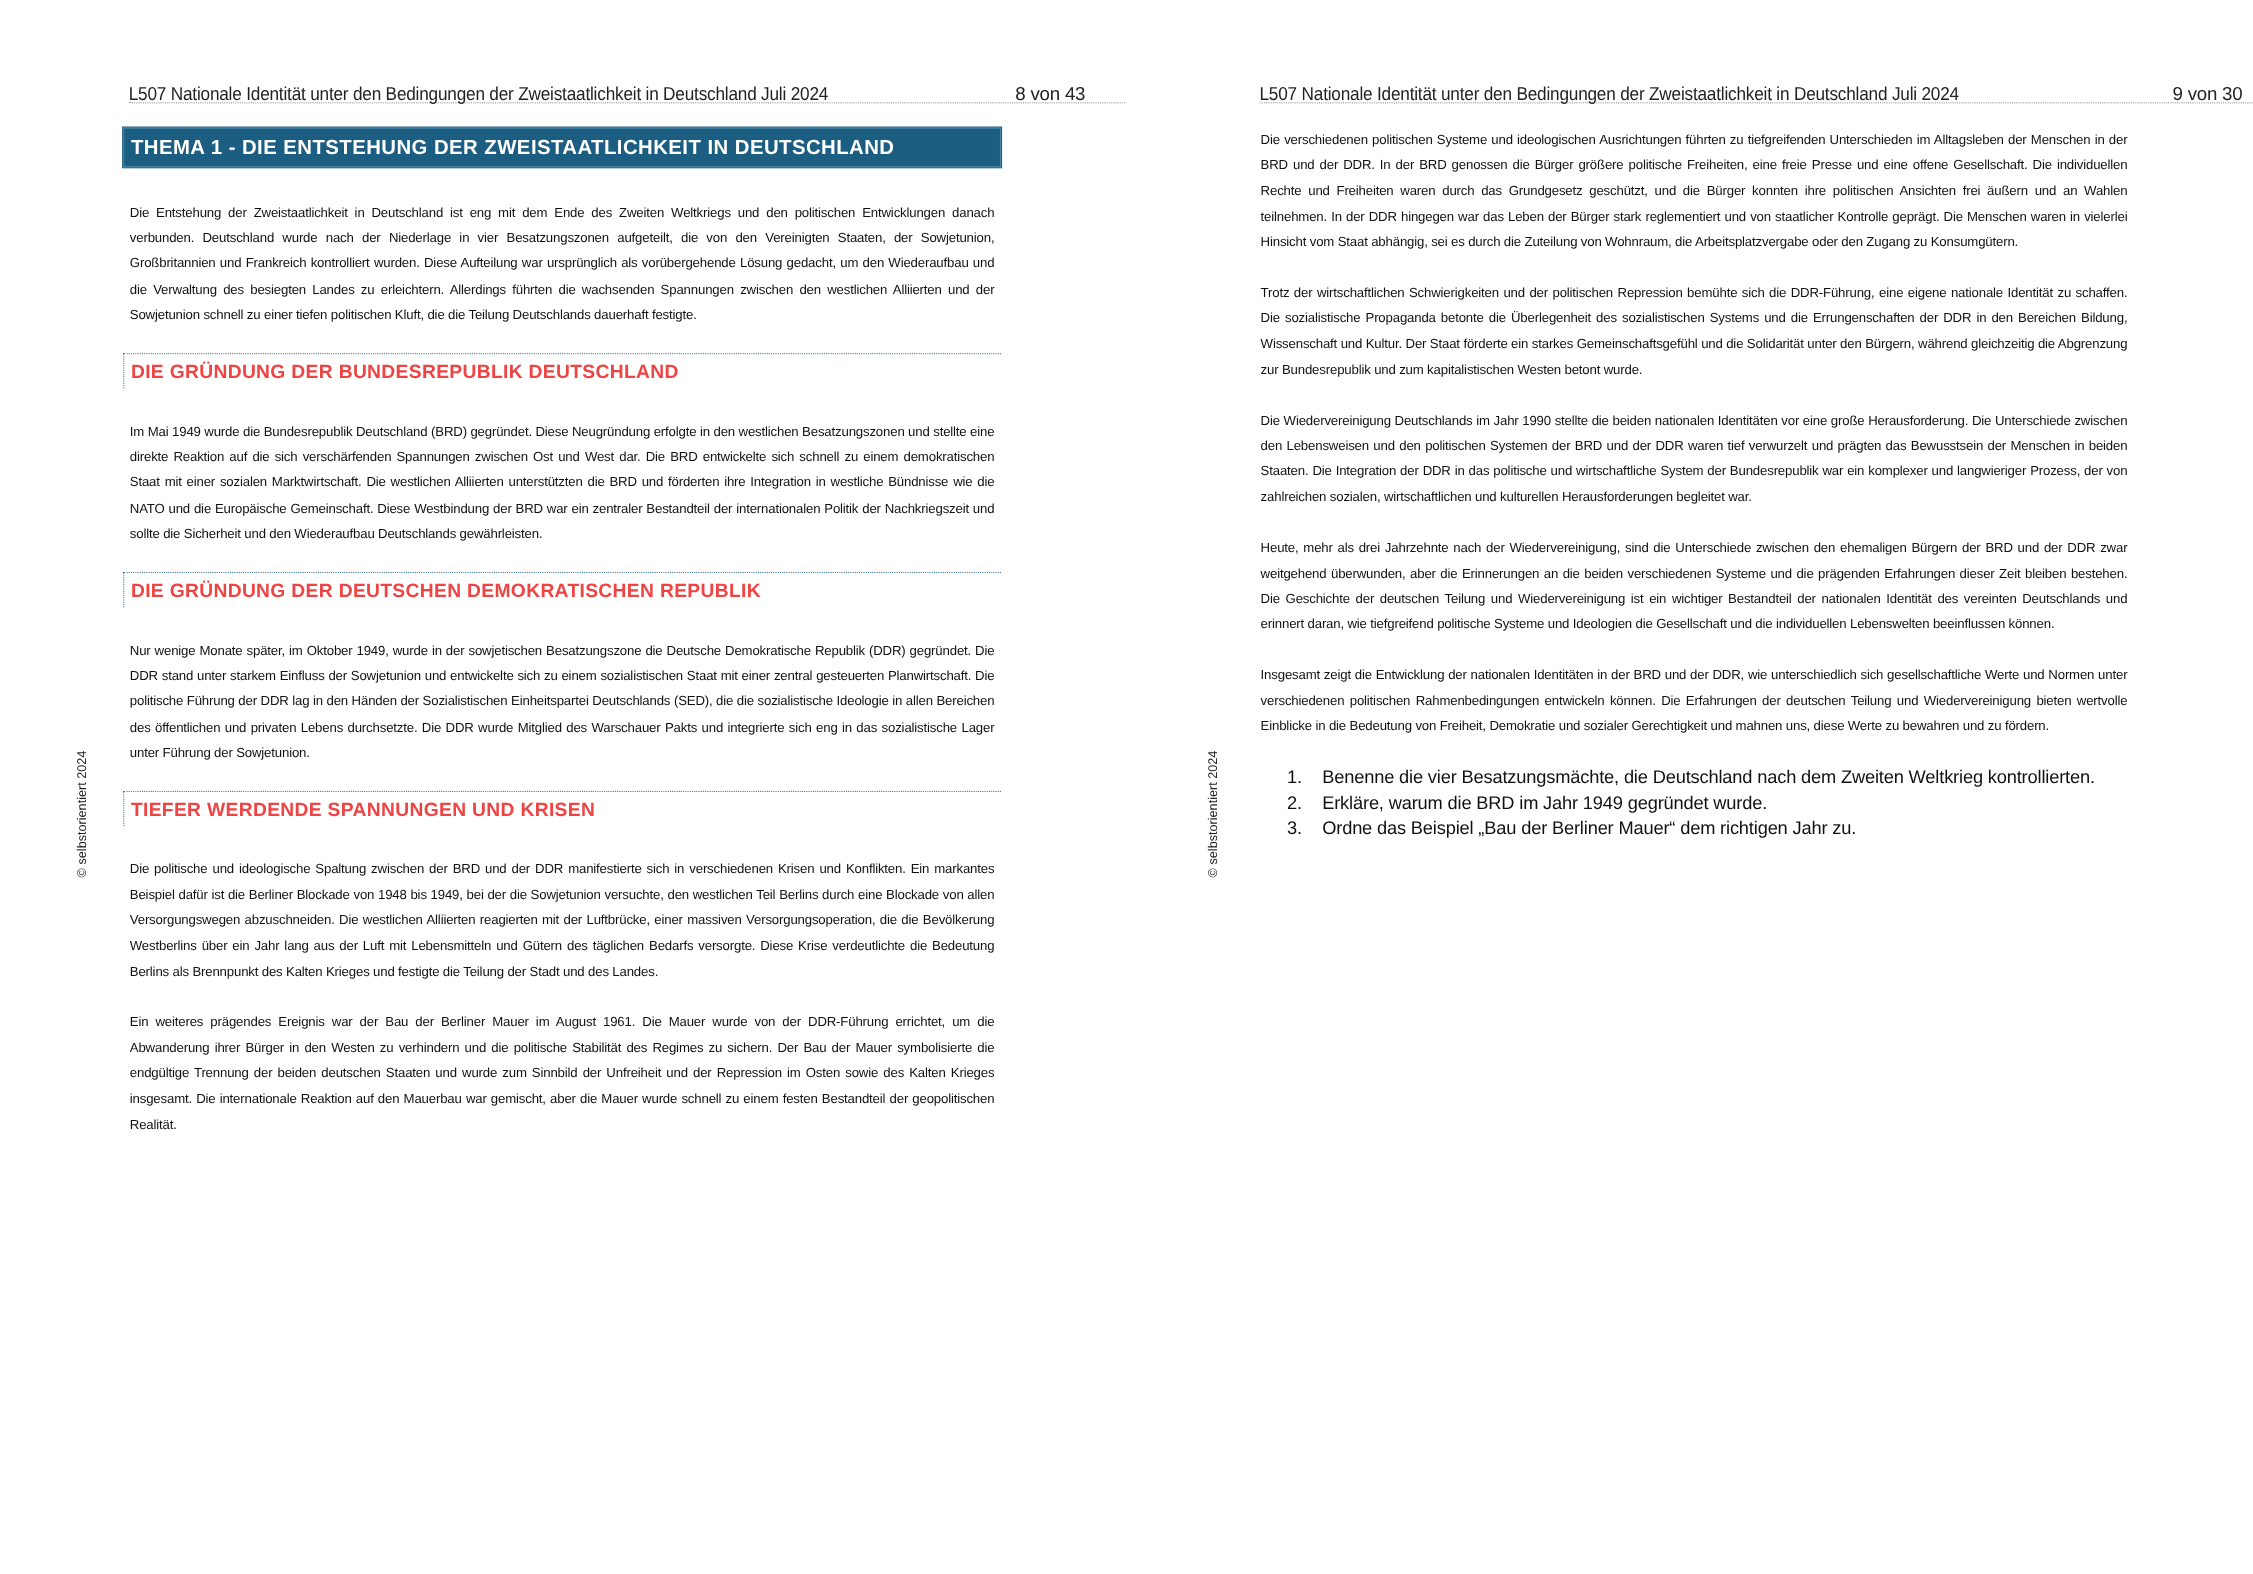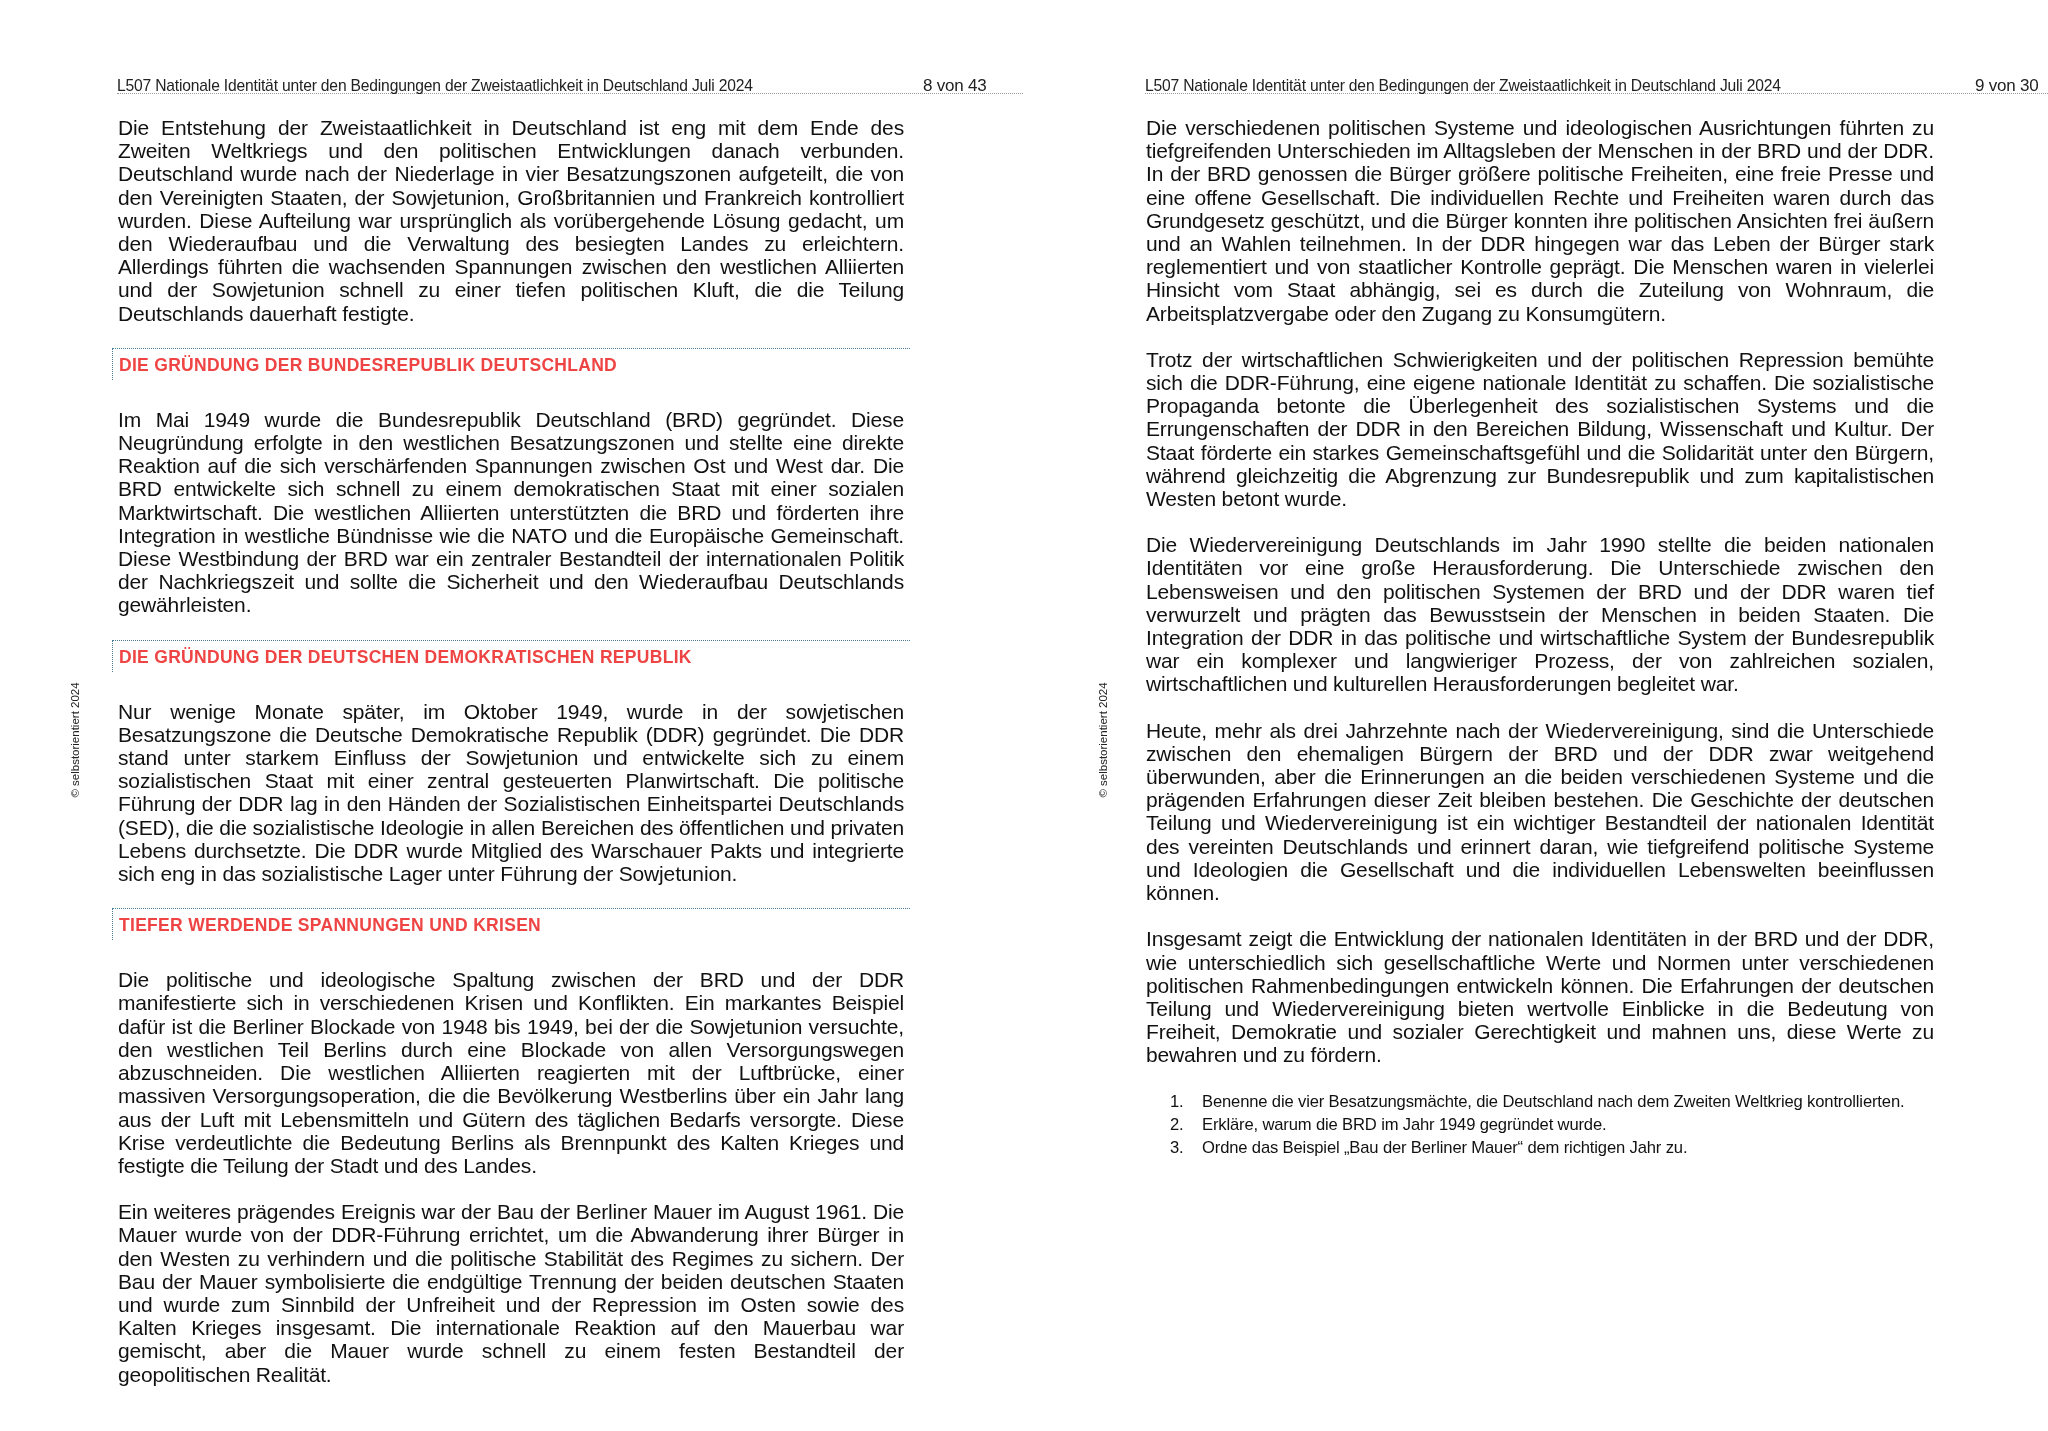--- a/index.html
+++ b/index.html
@@ -79,21 +79,21 @@
       outline: 1px solid #1b5e82;
       padding: 6px 0 0 6px;
       font-weight: bold;
       font-size: 18.5px;
       letter-spacing: 0.4px;
       margin-bottom: 30px;
       white-space: nowrap;
     }
 
     .para {
-      font-size: 21px;
+      font-size: 12px;
       line-height: 23.2px;
       text-align: justify;
       padding-left: 6px;
       padding-right: 6px;
       margin-bottom: 23px;
       font-family: "Liberation Sans Narrow", "Liberation Sans", sans-serif;
       letter-spacing: -0.15px;
     }
     .page-right .para { padding-left: 6px; padding-right: 24px; }
 
@@ -142,20 +142,21 @@
 
   <div class="page page-left">
     <div class="running-header">
       <span class="hdr-title">L507 Nationale Identität unter den Bedingungen der Zweistaatlichkeit in Deutschland Juli 2024</span>
       <span class="hdr-page">8 von 43</span>
     </div>
 
     <div class="side-copyright">© selbstorientiert 2024</div>
 
     <div class="content">
+      <div class="theme-banner">THEMA 1 - DIE ENTSTEHUNG DER ZWEISTAATLICHKEIT IN DEUTSCHLAND</div>
 
       <p class="para">Die Entstehung der Zweistaatlichkeit in Deutschland ist eng mit dem Ende des Zweiten Weltkriegs und den politischen Entwicklungen danach verbunden. Deutschland wurde nach der Niederlage in vier Besatzungszonen aufgeteilt, die von den Vereinigten Staaten, der Sowjetunion, Großbritannien und Frankreich kontrolliert wurden. Diese Aufteilung war ursprünglich als vorübergehende Lösung gedacht, um den Wiederaufbau und die Verwaltung des besiegten Landes zu erleichtern. Allerdings führten die wachsenden Spannungen zwischen den westlichen Alliierten und der Sowjetunion schnell zu einer tiefen politischen Kluft, die die Teilung Deutschlands dauerhaft festigte.</p>
 
       <h2 class="section-heading">DIE GRÜNDUNG DER BUNDESREPUBLIK DEUTSCHLAND</h2>
       <p class="para">Im Mai 1949 wurde die Bundesrepublik Deutschland (BRD) gegründet. Diese Neugründung erfolgte in den westlichen Besatzungszonen und stellte eine direkte Reaktion auf die sich verschärfenden Spannungen zwischen Ost und West dar. Die BRD entwickelte sich schnell zu einem demokratischen Staat mit einer sozialen Marktwirtschaft. Die westlichen Alliierten unterstützten die BRD und förderten ihre Integration in westliche Bündnisse wie die NATO und die Europäische Gemeinschaft. Diese Westbindung der BRD war ein zentraler Bestandteil der internationalen Politik der Nachkriegszeit und sollte die Sicherheit und den Wiederaufbau Deutschlands gewährleisten.</p>
 
       <h2 class="section-heading">DIE GRÜNDUNG DER DEUTSCHEN DEMOKRATISCHEN REPUBLIK</h2>
       <p class="para">Nur wenige Monate später, im Oktober 1949, wurde in der sowjetischen Besatzungszone die Deutsche Demokratische Republik (DDR) gegründet. Die DDR stand unter starkem Einfluss der Sowjetunion und entwickelte sich zu einem sozialistischen Staat mit einer zentral gesteuerten Planwirtschaft. Die politische Führung der DDR lag in den Händen der Sozialistischen Einheitspartei Deutschlands (SED), die die sozialistische Ideologie in allen Bereichen des öffentlichen und privaten Lebens durchsetzte. Die DDR wurde Mitglied des Warschauer Pakts und integrierte sich eng in das sozialistische Lager unter Führung der Sowjetunion.</p>
 
       <h2 class="section-heading">TIEFER WERDENDE SPANNUNGEN UND KRISEN</h2>

